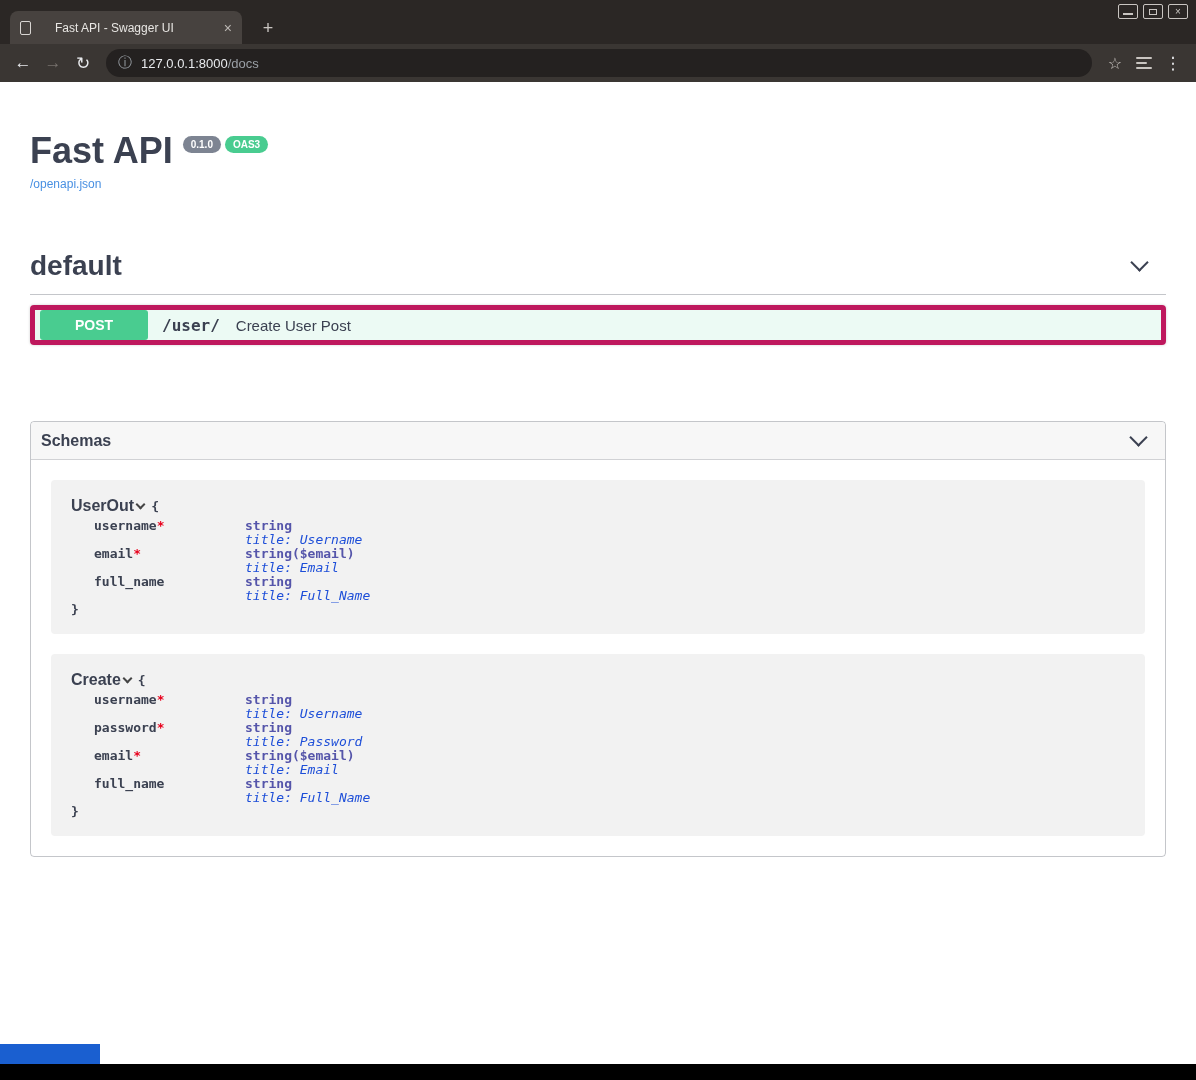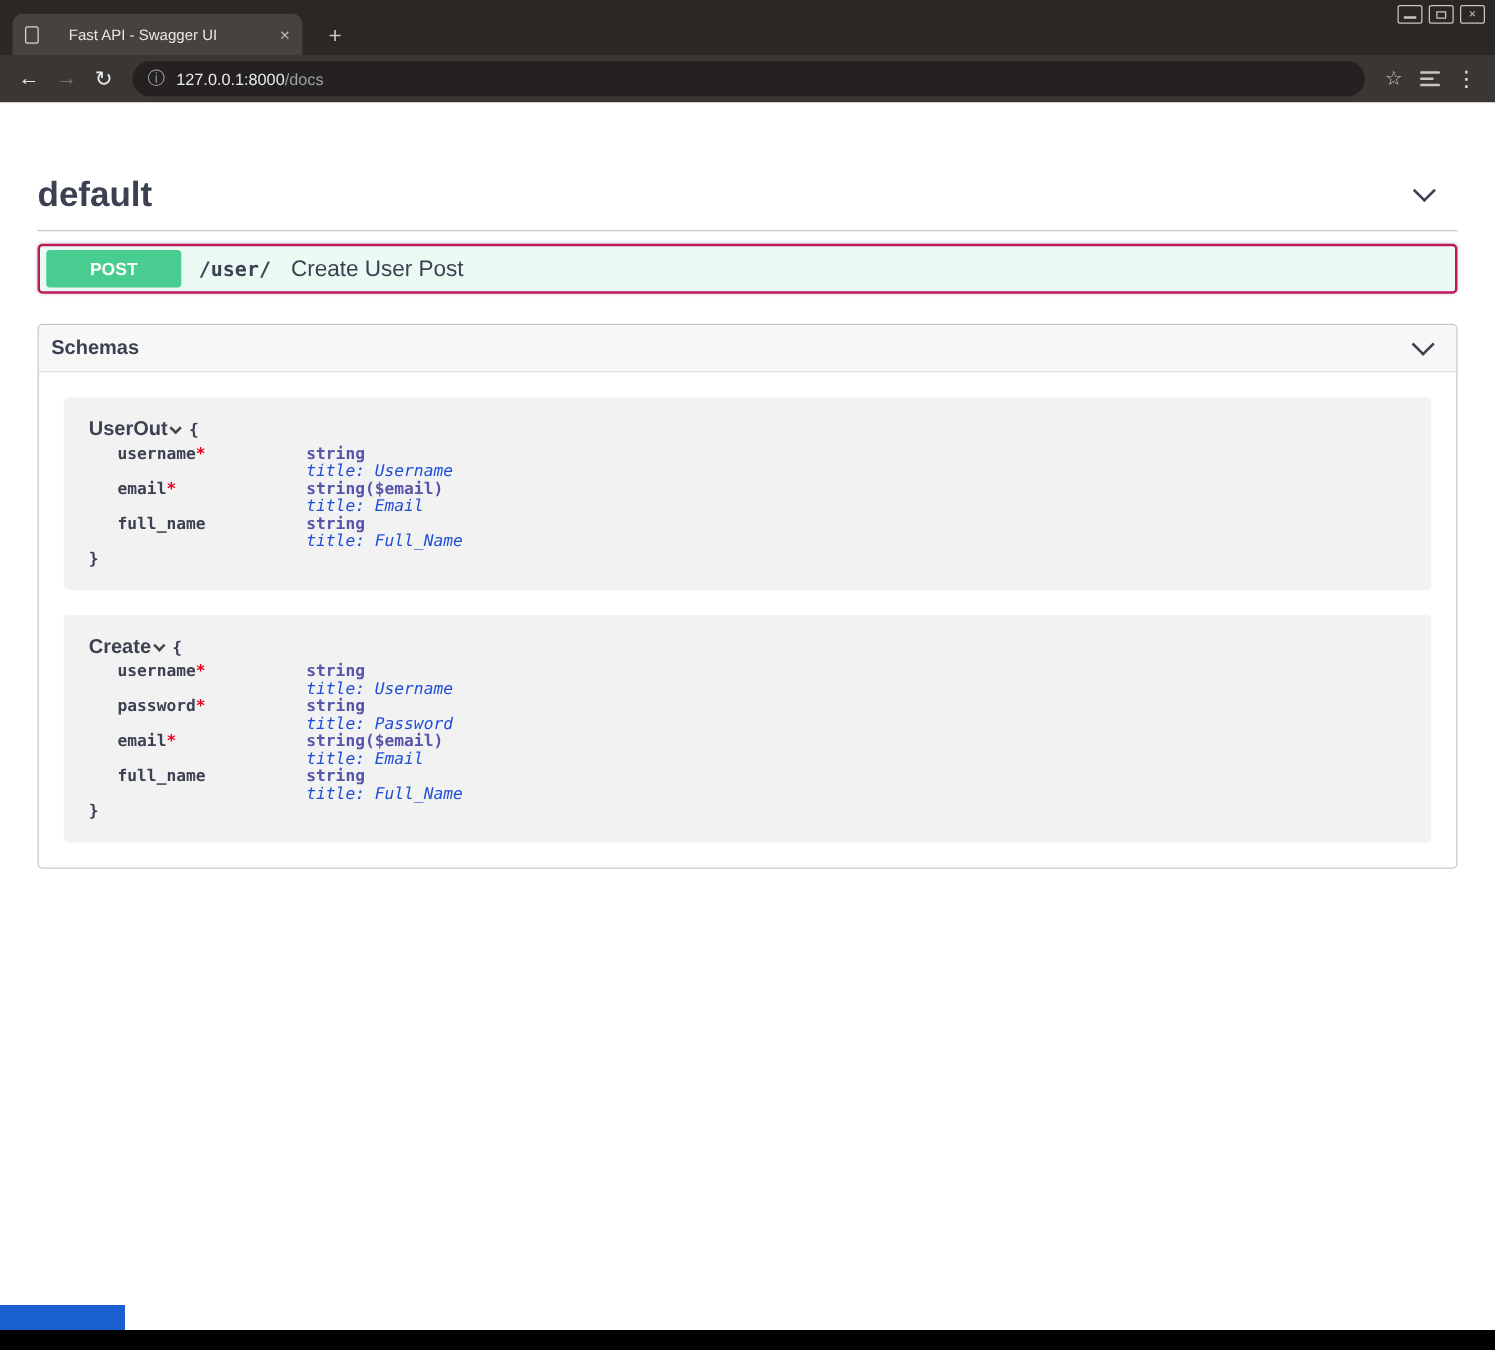--- a/index.html
+++ b/index.html
@@ -56,28 +56,28 @@
 
   .chev { display:inline-block; }
   .chev-lg { width:13px; height:13px; border-right:2px solid #3b4151; border-bottom:2px solid #3b4151;
              transform:rotate(45deg); margin-right:20px; margin-top:-7px; }
   .chev-sm-down { width:7px; height:7px; border-right:2px solid #454545; border-bottom:2px solid #454545;
                   transform:rotate(45deg); margin:0 3px 3px 3px; }
   .chev-sm-right { width:7px; height:7px; border-right:2px solid #454545; border-bottom:2px solid #454545;
                    transform:rotate(-45deg); margin-left:12px; }
 
   .opblock { margin-top:10px; height:40px; display:flex; align-items:center; gap:10px; padding:5px;
-             background:rgba(73,204,144,.1); border:2px solid #be185d; border-radius:4px;
+             background:rgba(73,204,144,.1); border:5px solid #be185d; border-radius:4px;
              box-shadow:0 0 3px rgba(0,0,0,.19); }
   .method { background:#49cc90; color:#fff; font-weight:bold; font-size:14px; border-radius:3px;
             width:108px; text-align:center; padding:7px 0; }
   .op-path { font-family:"DejaVu Sans Mono", monospace; font-weight:bold; font-size:16px; color:#3b4151; margin-left:4px; }
-  .op-summary { font-size:18px; color:#3b4151; margin-left:6px; }
-
-  .models { margin-top:24px; border:1px solid rgba(59,65,81,.3); border-radius:4px; }
+  .op-summary { font-size:15px; color:#3b4151; margin-left:6px; }
+
+  .models { margin-top:76px; border:1px solid rgba(59,65,81,.3); border-radius:4px; }
   .models-header { height:38px; display:flex; align-items:center; justify-content:space-between;
                    background:#f7f7f7; border-bottom:1px solid rgba(59,65,81,.2); border-radius:4px 4px 0 0; padding-left:10px; }
   .models-title { font-size:16px; font-weight:bold; color:#3b4151; }
   .models-body { padding:20px; }
 
   .model-box { background:#f2f2f2; border-radius:4px; padding:17px 20px; margin-bottom:20px; }
   .model-box:last-child { margin-bottom:0; }
   .model-title-row { display:flex; align-items:center; }
   .model-title { font-size:16px; font-weight:bold; color:#3b4151; }
   .brace { font-family:"DejaVu Sans Mono", monospace; font-size:13px; font-weight:bold; color:#3b4151; margin-left:4px; }
@@ -136,20 +136,28 @@
         <i></i>
         <i></i>
         <i></i>
       </div>
     <div class="nav-btn">⋮</div>
   </div>
 
   <div class="content">
     <div class="swagger">
 
+      <div class="info-block">
+        <div class="api-title">
+          <span class="t">Fast API</span>
+          <span class="badge version">0.1.0</span>
+          <span class="badge oas">OAS3</span>
+        </div>
+        <a class="spec-link">/openapi.json</a>
+      </div>
 
       <div class="tag-section">
         <span class="tag-name">default</span>
         <span class="chev chev-lg"></span>
       </div>
 
       <div class="opblock">
         <span class="method">POST</span>
         <span class="op-path">/user/</span>
         <span class="op-summary">Create User Post</span>

